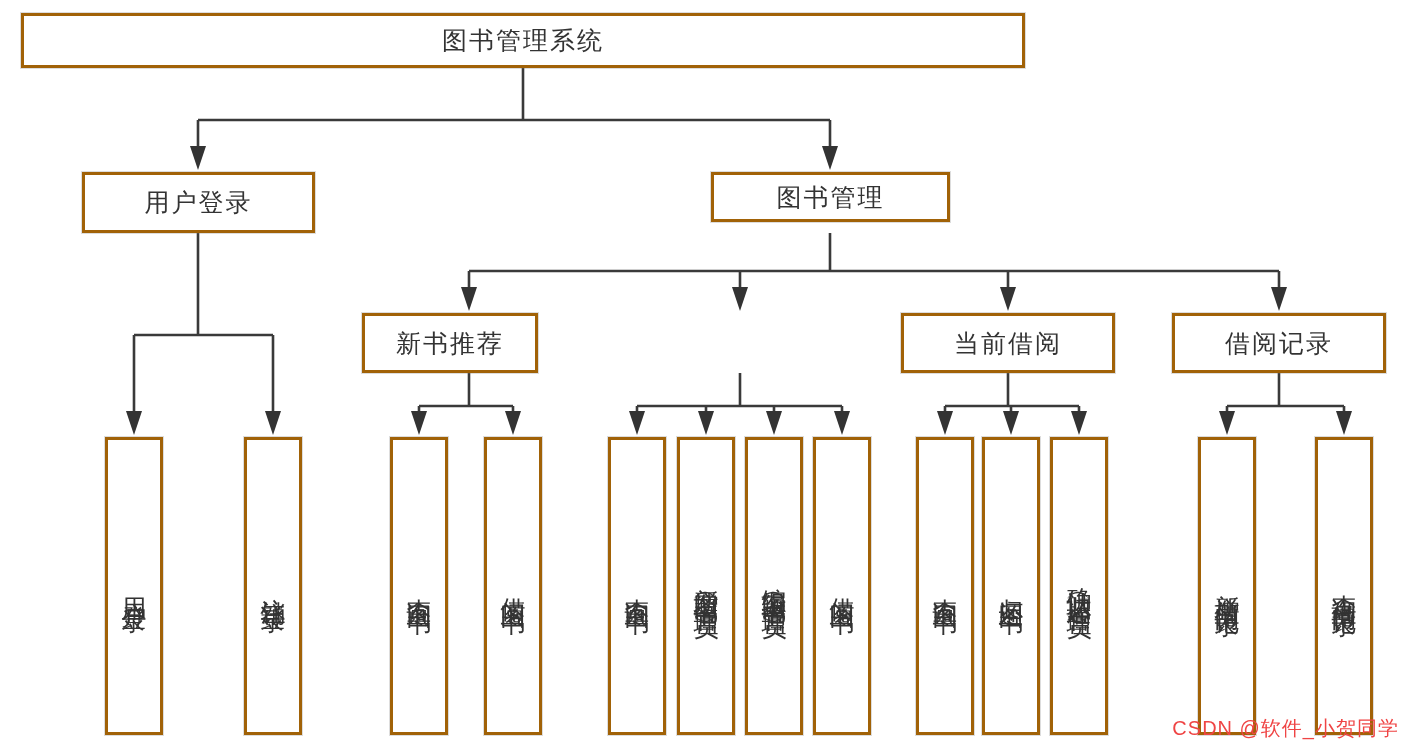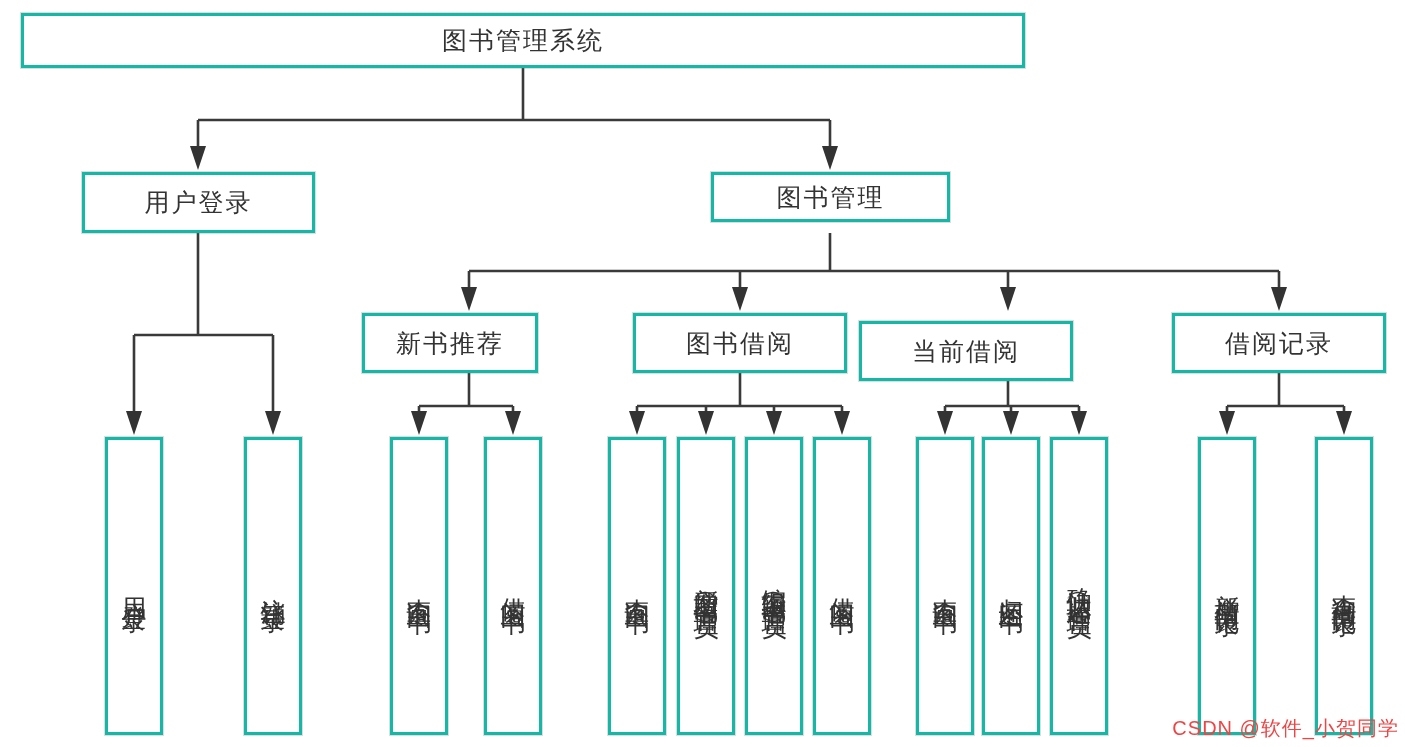--- a/index.html
+++ b/index.html
@@ -7,21 +7,21 @@
     position: relative;
     width: 1405px;
     height: 747px;
     background: #ffffff;
     font-family: "Liberation Sans", sans-serif;
     overflow: hidden;
   }
   .node {
     position: absolute;
     box-sizing: border-box;
-    border: 3px solid #14b8a6;
+    border: 3px solid #a16207;
     background: #ffffff;
     display: flex;
     align-items: center;
     justify-content: center;
     color: #333333;
     box-shadow: 0 0 0 1px rgba(120,120,120,0.25);
   }
   .hnode span {
     font-size: 25px;
     letter-spacing: 2px;
@@ -99,24 +99,21 @@
   <div class="node hnode" style="left:82px; top:172px; width:233px; height:61px;">
     <span>用户登录</span>
   </div>
   <div class="node hnode" style="left:711px; top:172px; width:239px; height:50px;">
     <span>图书管理</span>
   </div>
 
   <div class="node hnode" style="left:362px; top:313px; width:176px; height:60px;">
     <span>新书推荐</span>
   </div>
-  <div class="node hnode" style="left:633px; top:313px; width:214px; height:60px;">
-    <span>图书借阅</span>
-  </div>
-  <div class="node hnode" style="left:859px; top:313px; width:214px; height:60px;margin-top:8px;">
+  <div class="node hnode" style="left:901px; top:313px; width:214px; height:60px;">
     <span>当前借阅</span>
   </div>
   <div class="node hnode" style="left:1172px; top:313px; width:214px; height:60px;">
     <span>借阅记录</span>
   </div>
 
   <div class="node vnode" style="left:105px; top:437px; width:58px; height:298px;">
     <span>用户登录</span>
   </div>
   <div class="node vnode" style="left:244px; top:437px; width:58px; height:298px;">

